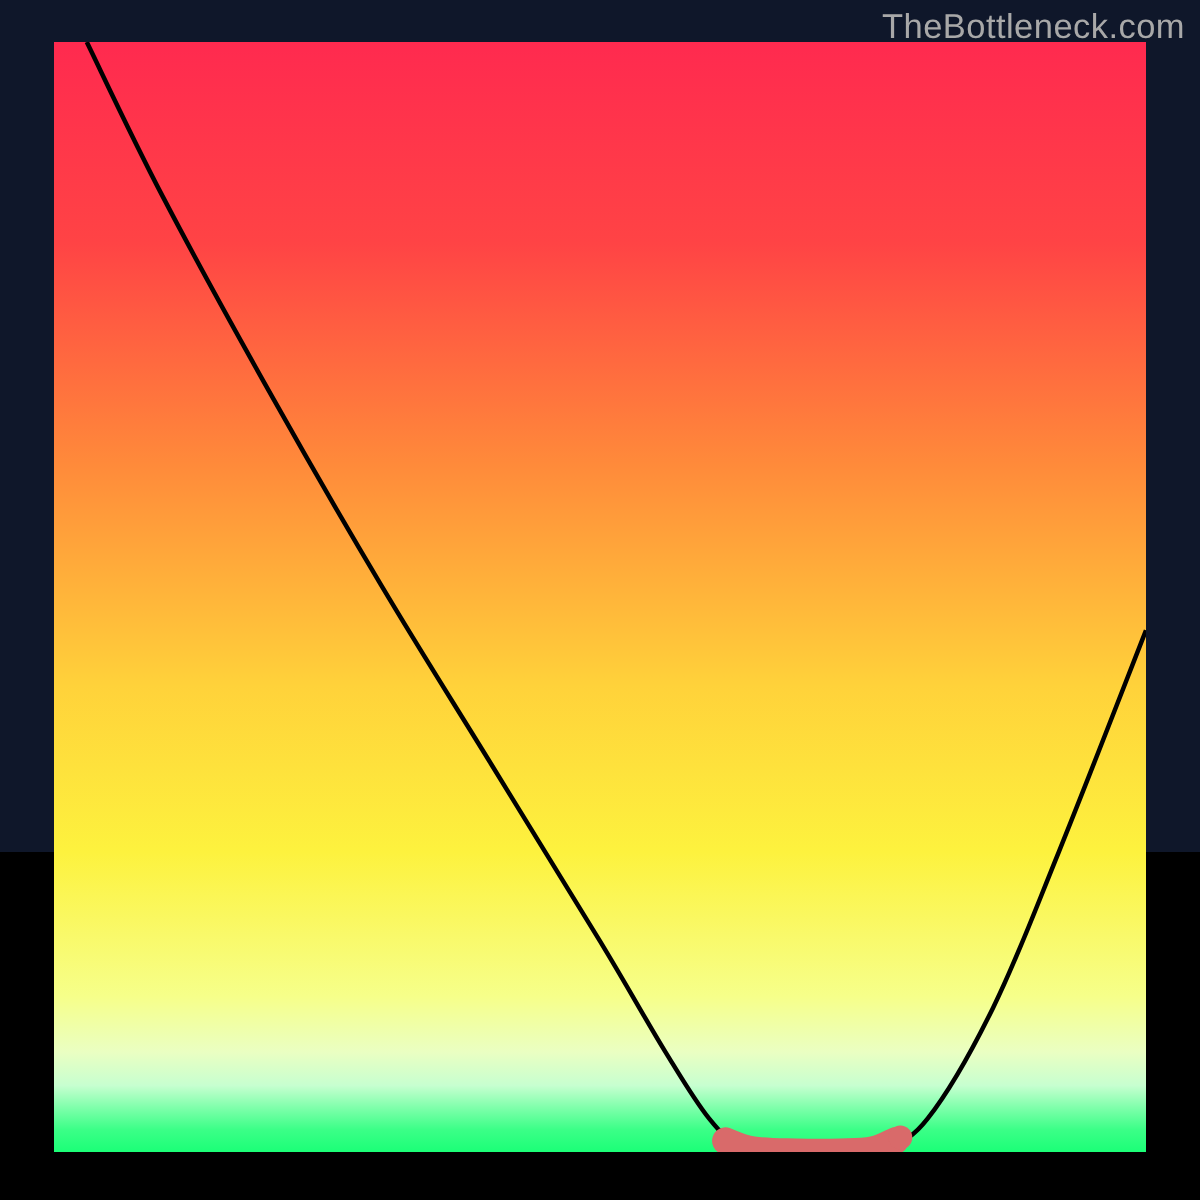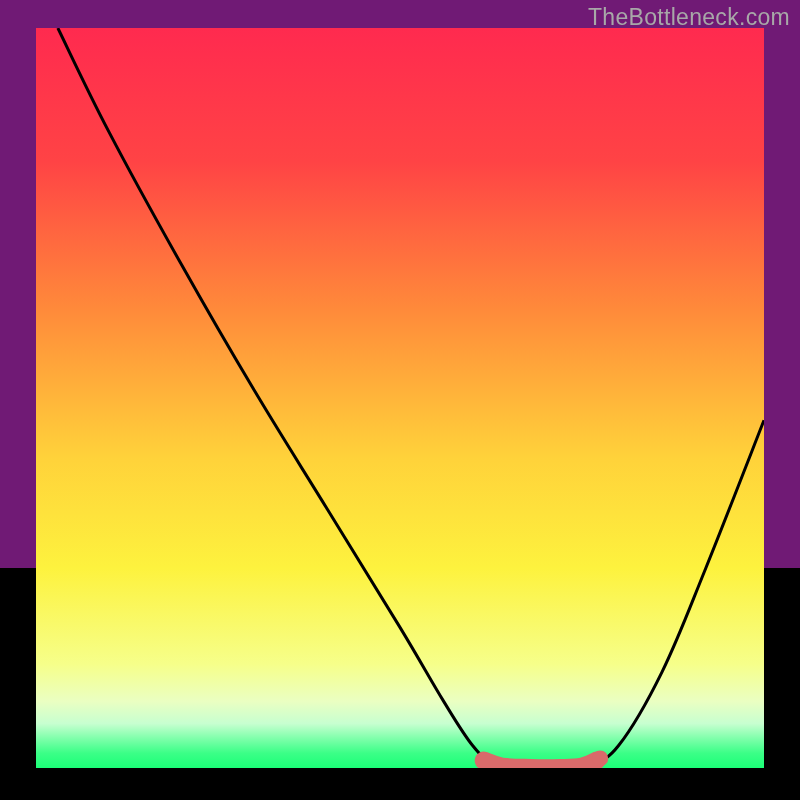--- a/index.html
+++ b/index.html
@@ -8,21 +8,21 @@
     width: 800px;
     height: 800px;
     background: #000;
     font-family: Arial, sans-serif;
     overflow: hidden;
   }
   .container {
     position: relative;
     width: 800px;
     height: 568px;
-    background: #701a75;
+    background: #0f172a;
   }
   .watermark {
     position: absolute;
     top: 4px;
     right: 10px;
     color: #a8a8a8;
     font-size: 23px;
     font-weight: 500;
     letter-spacing: 0.3px;
     z-index: 10;

